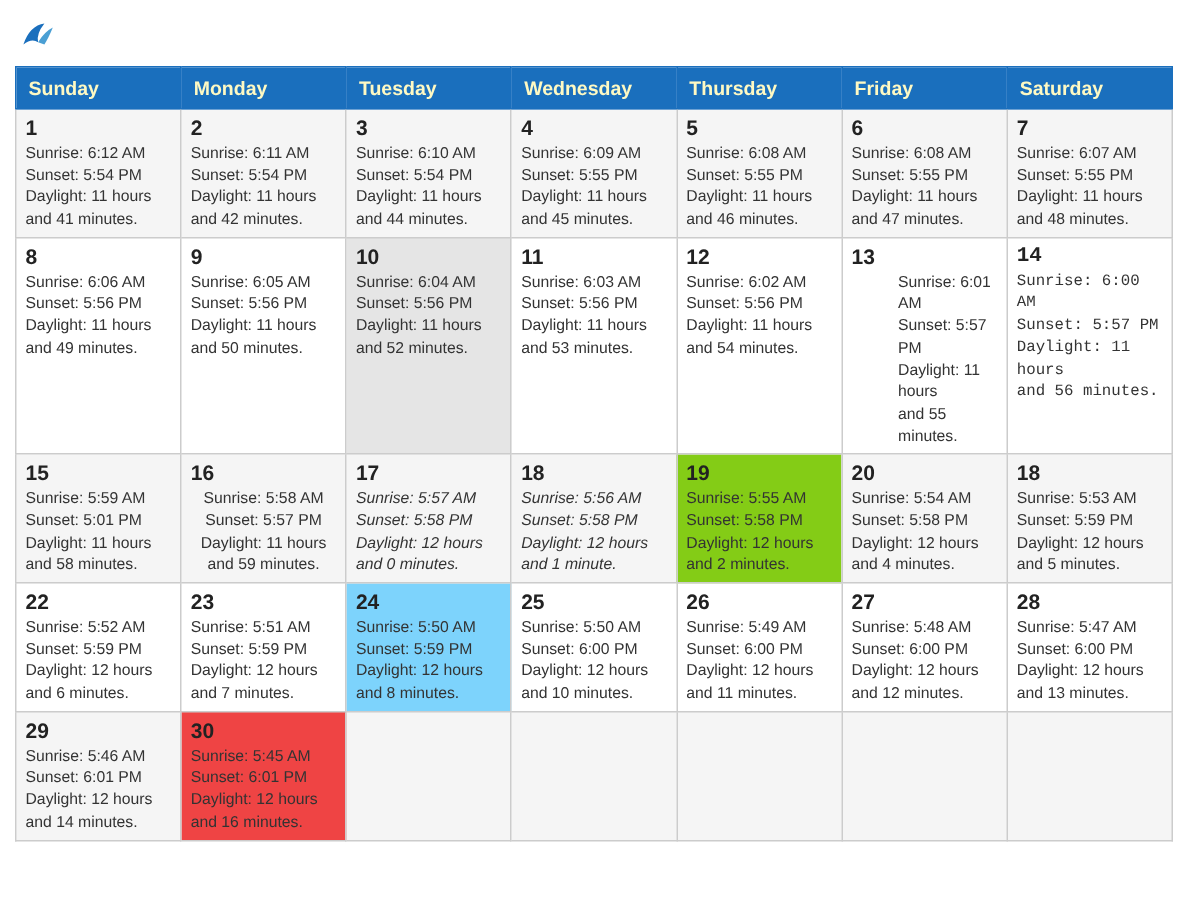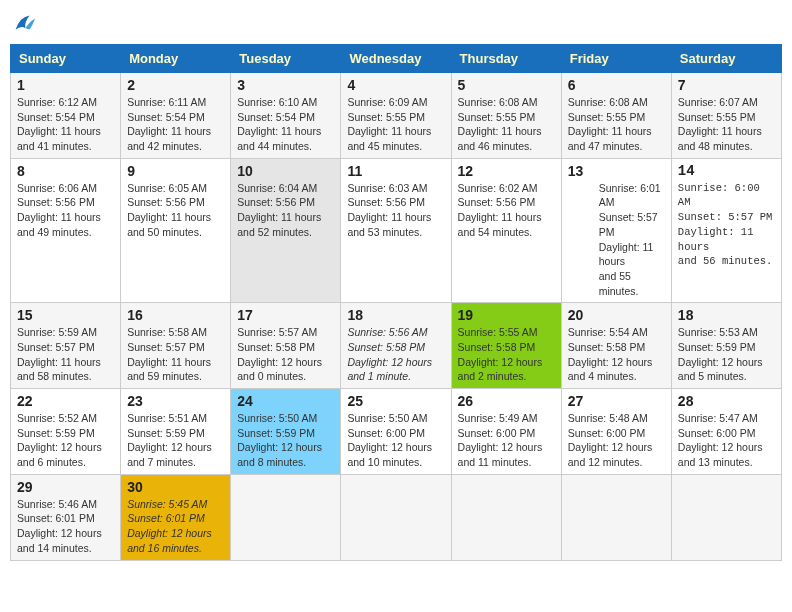--- a/index.html
+++ b/index.html
@@ -218,34 +218,34 @@
           <div class="day-info" style="white-space: pre-line;">Sunrise: 6:00 AM
 Sunset: 5:57 PM
 Daylight: 11 hours
 and 56 minutes.</div>
         </td>
       </tr>
       <tr class="week-row-odd">
         <td style="background: rgb(245, 245, 245); margin-top: 24px;">
           <span class="day-num">15</span>
           <div class="day-info" style="white-space: pre-line;">Sunrise: 5:59 AM
+Sunset: 5:01 PM
+Daylight: 11 hours
+and 58 minutes.</div>
+        </td>
+        <td style="background: rgb(245, 245, 245);">
+          <span class="day-num">16</span>
+          <div class="day-info" style="white-space: pre-line; text-align: center;">Sunrise: 5:58 AM
 Sunset: 5:57 PM
 Daylight: 11 hours
-and 58 minutes.</div>
-        </td>
-        <td style="background: rgb(245, 245, 245);">
-          <span class="day-num">16</span>
-          <div class="day-info" style="white-space: pre-line;">Sunrise: 5:58 AM
-Sunset: 5:57 PM
-Daylight: 11 hours
 and 59 minutes.</div>
         </td>
         <td style="background: rgb(245, 245, 245);">
           <span class="day-num">17</span>
-          <div class="day-info" style="white-space: pre-line;">Sunrise: 5:57 AM
+          <div class="day-info" style="white-space: pre-line; font-style: italic;">Sunrise: 5:57 AM
 Sunset: 5:58 PM
 Daylight: 12 hours
 and 0 minutes.</div>
         </td>
         <td style="background: rgb(245, 245, 245);">
           <span class="day-num">18</span>
           <div class="day-info" style="white-space: pre-line; font-style: italic;">Sunrise: 5:56 AM
 Sunset: 5:58 PM
 Daylight: 12 hours
 and 1 minute.</div>
@@ -324,23 +324,23 @@
         </td>
       </tr>
       <tr class="week-row-odd">
         <td style="background: rgb(245, 245, 245);">
           <span class="day-num">29</span>
           <div class="day-info" style="white-space: pre-line;">Sunrise: 5:46 AM
 Sunset: 6:01 PM
 Daylight: 12 hours
 and 14 minutes.</div>
         </td>
-        <td style="background: #eab308;">
+        <td style="background: #ef4444;">
           <span class="day-num">30</span>
-          <div class="day-info" style="white-space: pre-line; font-style: italic;">Sunrise: 5:45 AM
+          <div class="day-info" style="white-space: pre-line;">Sunrise: 5:45 AM
 Sunset: 6:01 PM
 Daylight: 12 hours
 and 16 minutes.</div>
         </td>
         <td class="empty-cell" style="background: rgb(245, 245, 245);"></td>
         <td class="empty-cell" style="background: rgb(245, 245, 245);"></td>
         <td class="empty-cell" style="background: rgb(245, 245, 245);"></td>
         <td class="empty-cell" style="background: rgb(245, 245, 245);"></td>
         <td class="empty-cell" style="background: rgb(245, 245, 245);"></td>
       </tr>

